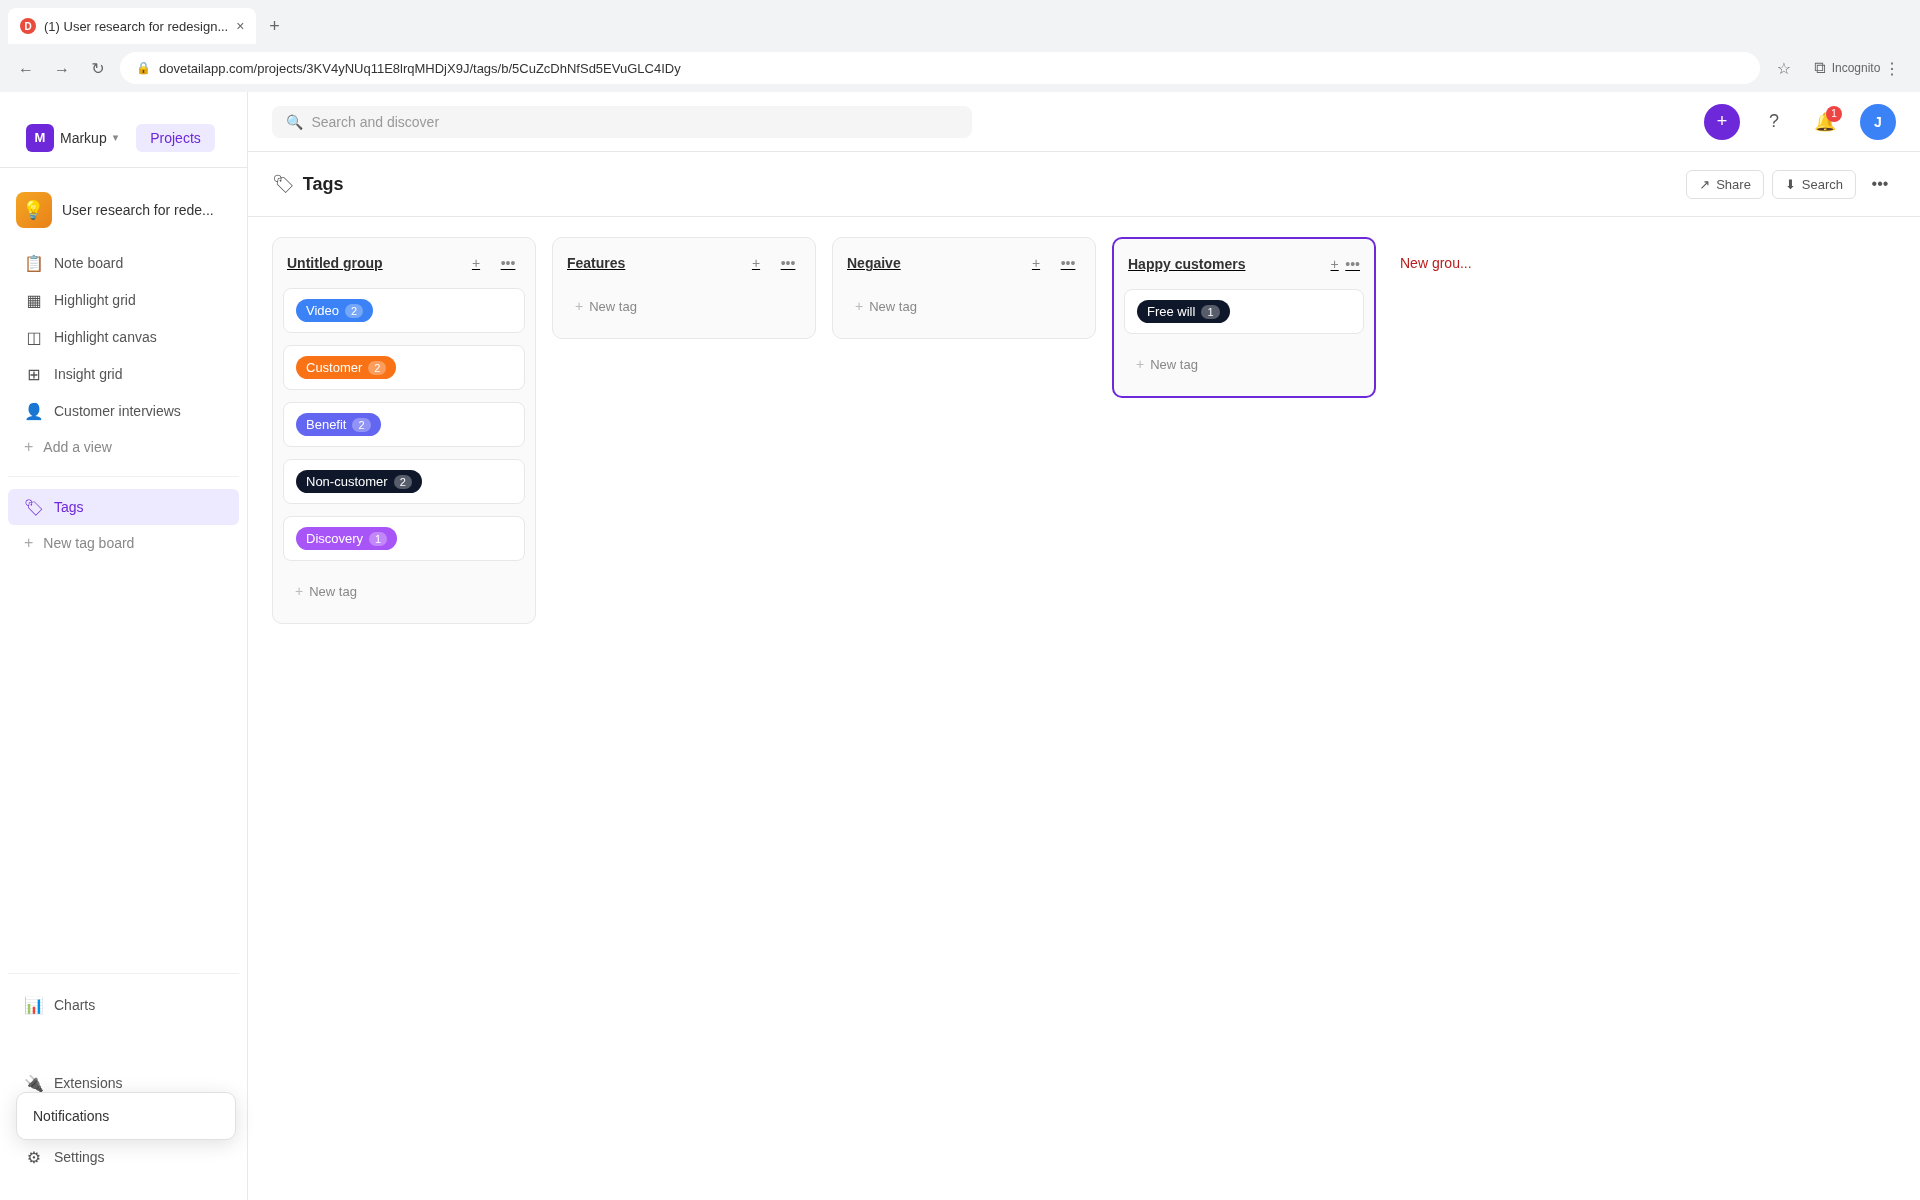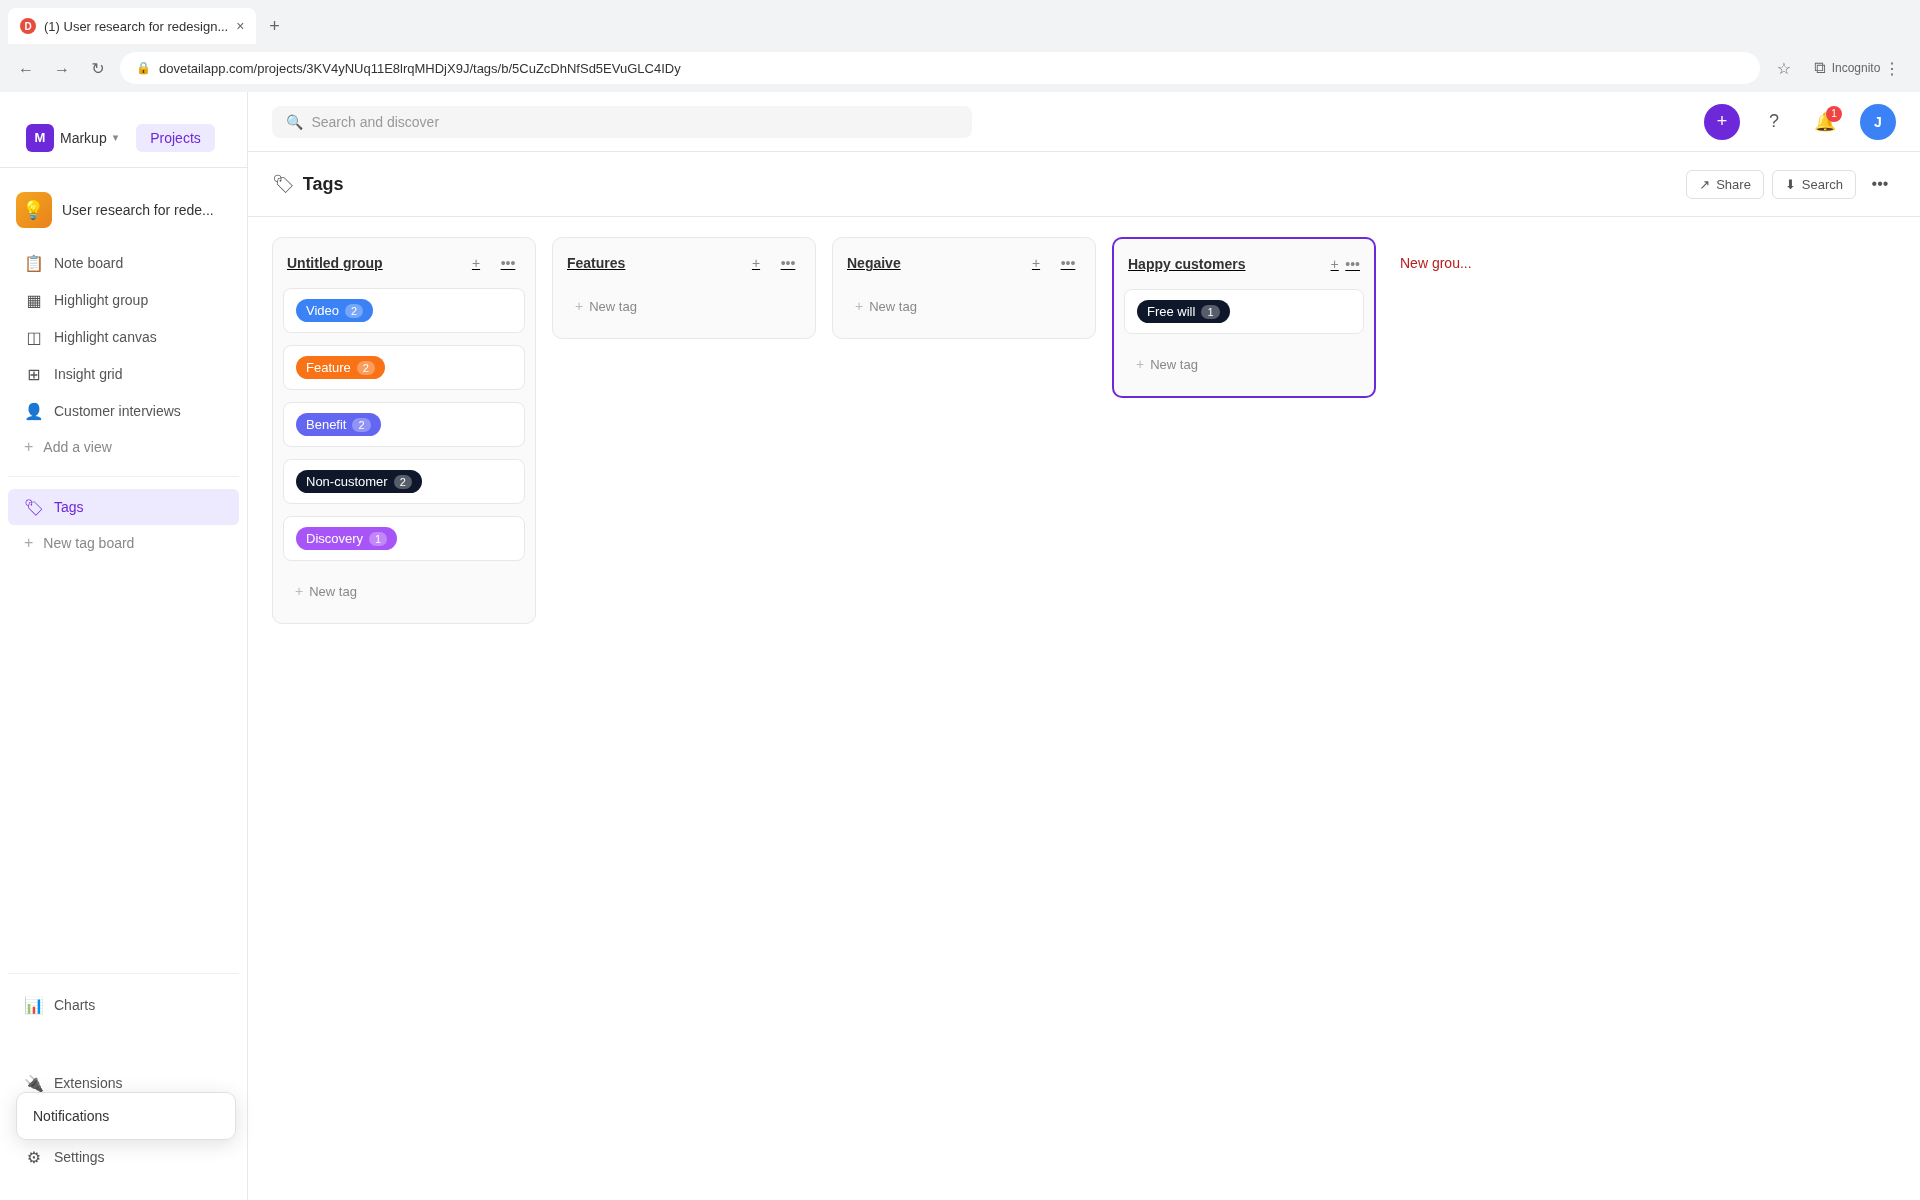--- a/index.html
+++ b/index.html
@@ -147,21 +147,21 @@
       <span class="project-name">User research for rede...</span>
     </div>
 
     <div class="sidebar-nav">
       <div class="nav-item">
         <span class="nav-icon">📋</span>
         <span class="nav-label">Note board</span>
       </div>
       <div class="nav-item">
         <span class="nav-icon">▦</span>
-        <span class="nav-label">Highlight group</span>
+        <span class="nav-label">Highlight grid</span>
       </div>
       <div class="nav-item">
         <span class="nav-icon">◫</span>
         <span class="nav-label">Highlight canvas</span>
       </div>
       <div class="nav-item">
         <span class="nav-icon">⊞</span>
         <span class="nav-label">Insight grid</span>
       </div>
       <div class="nav-item">
@@ -261,21 +261,21 @@
           <div class="tag-card">
             <span class="tag-pill tag-blue">
               <span>Video</span>
               <span class="tag-count">2</span>
             </span>
             <span class="tag-card-menu">•••</span>
           </div>
 
           <div class="tag-card">
             <span class="tag-pill tag-orange">
-              <span>Feature</span>
+              <span>Customer</span>
               <span class="tag-count">2</span>
             </span>
           </div>
 
           <div class="tag-card">
             <span class="tag-pill tag-indigo">
               <span>Benefit</span>
               <span class="tag-count">2</span>
             </span>
           </div>

